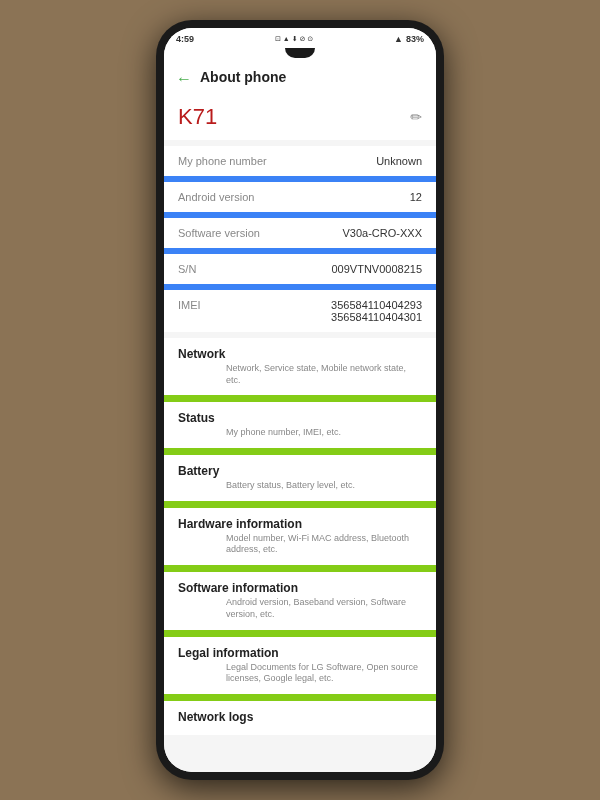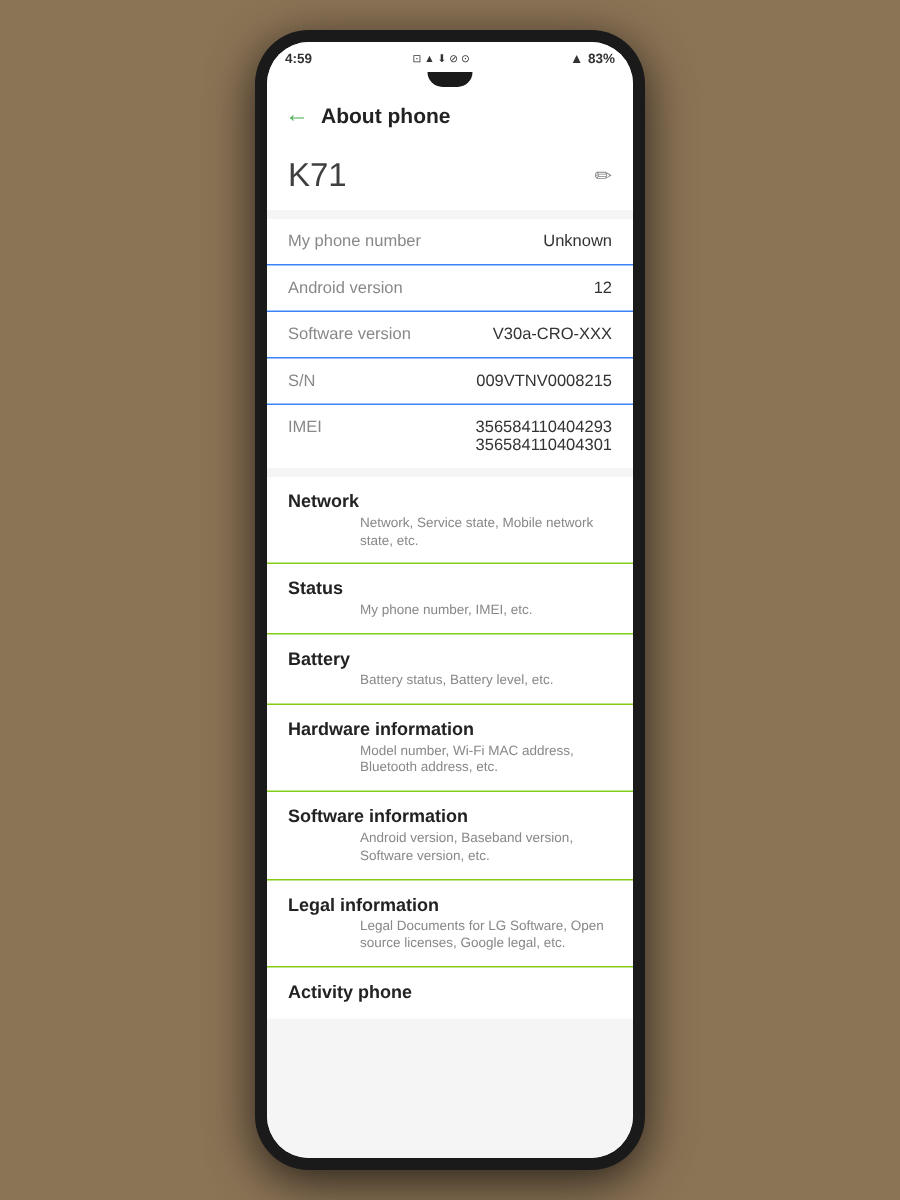--- a/index.html
+++ b/index.html
@@ -8,21 +8,21 @@
       width: 600px;
       height: 800px;
       background: #8B7355;
       display: flex;
       align-items: center;
       justify-content: center;
       font-family: 'Arial', sans-serif;
     }
 
     .phone-outer {
-      width: 260px;
+      width: 288px;
       height: 760px;
       background: #1a1a1a;
       border-radius: 36px;
       display: flex;
       flex-direction: column;
       align-items: center;
       justify-content: flex-start;
       padding: 8px;
       box-shadow: 0 8px 32px rgba(0,0,0,0.7);
       position: relative;
@@ -121,39 +121,39 @@
       padding: 12px 14px 10px;
       display: flex;
       align-items: center;
       justify-content: space-between;
       margin-bottom: 6px;
     }
 
     .device-name {
       font-size: 22px;
       font-weight: 300;
-      color: #404040;
+      color: #b91c1c;
     }
 
     .edit-icon {
       font-size: 14px;
       color: #888;
     }
 
     .info-section {
       background: #fff;
       margin-bottom: 6px;
     }
 
     .info-row {
       display: flex;
       justify-content: space-between;
       align-items: flex-start;
       padding: 9px 14px;
-      border-bottom: 1px solid #3b82f6;
+      border-bottom: 6px solid #3b82f6;
     }
 
     .info-row:last-child {
       border-bottom: none;
     }
 
     .info-label {
       font-size: 11px;
       color: #888;
       flex: 1;
@@ -172,21 +172,21 @@
       align-items: flex-end;
       text-align: right;
     }
 
     .menu-section {
       background: #fff;
     }
 
     .menu-item {
       padding: 9px 14px;
-      border-bottom: 1px solid #84cc16;
+      border-bottom: 7px solid #84cc16;
       cursor: pointer;
     }
 
     .menu-item:last-child {
       border-bottom: none;
     }
 
     .menu-item-title {
       font-size: 12px;
       font-weight: 600;
@@ -295,20 +295,20 @@
           <div class="menu-item-title">Software information</div>
           <div class="menu-item-desc">Android version, Baseband version, Software version, etc.</div>
         </div>
 
         <div class="menu-item">
           <div class="menu-item-title">Legal information</div>
           <div class="menu-item-desc">Legal Documents for LG Software, Open source licenses, Google legal, etc.</div>
         </div>
 
         <div class="menu-item">
-          <div class="menu-item-title">Activity phone</div>
+          <div class="menu-item-title">Network logs</div>
         </div>
 
       </div>
 
     </div>
   </div>
 </div>
 
 </body></html>

